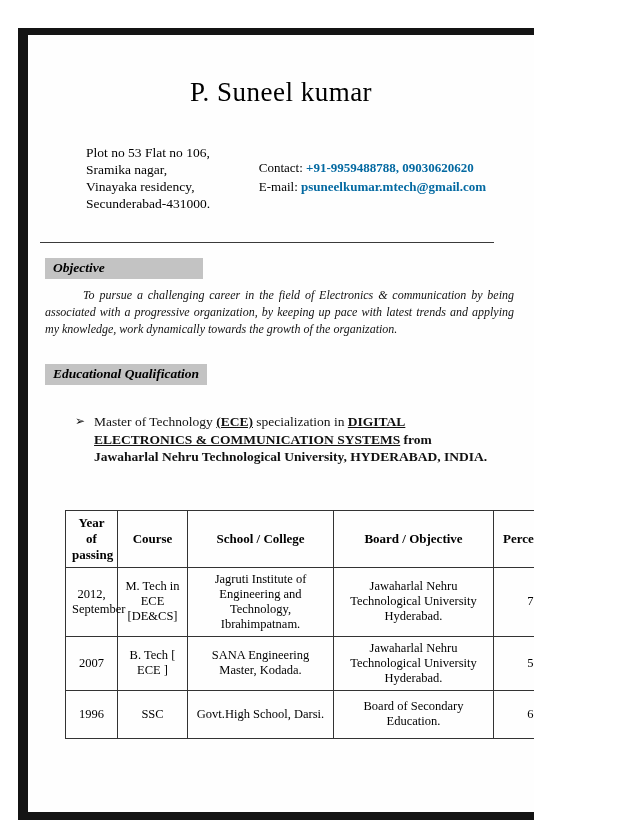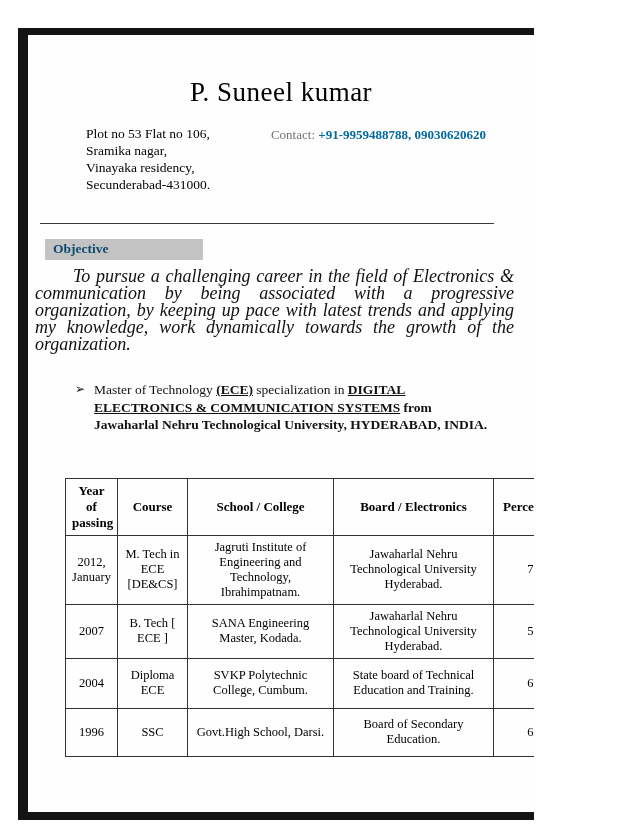--- a/index.html
+++ b/index.html
@@ -5,38 +5,38 @@
   html,body{margin:0;padding:0;background:#ffffff;}
   body{font-family:"Liberation Serif","DejaVu Serif",serif;color:#111;}
   .page{position:relative;width:534px;height:826px;background:#ffffff;overflow:hidden;}
   .frame{position:absolute;left:18px;top:28px;right:0;bottom:6px;
          border-left:10px solid #141414;border-top:7px solid #141414;border-bottom:8px solid #141414;
          background:#fefefe;box-sizing:border-box;}
   .content{position:relative;width:100%;height:100%;}
 
   .doc-title{margin-top:42px;text-align:center;font-size:27px;letter-spacing:.5px;color:#000;}
 
-  .addr-row{display:flex;justify-content:space-between;align-items:flex-start;
-            margin:17px 48px 0 58px;}
+  .addr-row{display:flex;justify-content:space-between;align-items:center;
+            margin:36px 48px 0 58px;}
   .address{font-size:13.5px;line-height:17px;color:#000;}
   .contact{font-size:13px;line-height:19px;text-align:left;margin-bottom:2px;}
-  .contact .lbl{color:#737373;font-family:Liberation Serif, serif;}
+  .contact .lbl{color:#000000;font-family:Liberation Serif, serif;}
   .contact .val{color:#0369a1;font-weight:bold;}
 
   .rule{border:0;border-top:1.5px solid #3a3a3a;margin:30px 40px 0 12px;}
 
-  .sec-head{display:inline-block;background:#c3c3c3;color:#0c4a6e;font-weight:bold;
-            font-size:13.5px;padding:2px 8px 3px 8px;min-width:148px;box-sizing:border-box;}
+  .sec-head{display:inline-block;background:#c3c3c3;color:#000000;font-weight:bold;
+            font-size:13.5px;padding:2px 8px 3px 8px;min-width:148px;box-sizing:border-box;font-style:italic;}
   .sec-head.obj{min-width:158px;}
   .head-wrap{margin-left:17px;}
   .mt16{margin-top:15px;}
   .mt28{margin-top:26px;}
   .mt30{margin-top:30px;}
 
-  .objective-body{margin:8px 20px 0 7px;font-size:18px;font-style:italic;
+  .objective-body{margin:8px 20px 0 17px;font-size:12px;font-style:italic;
                   text-align:justify;line-height:17px;text-indent:38px;}
 
   .bullet{display:flex;margin:28px 40px 0 47px;font-size:13.5px;line-height:17.5px;}
   .bullet .marker{flex:0 0 auto;margin-right:9px;font-size:12px;line-height:17.5px;}
   .bullet .btext{width:458px;}
   .bu{font-weight:bold;text-decoration:underline;}
   .b{font-weight:bold;}
 
   table.acad{border-collapse:collapse;margin:44px 0 0 37px;table-layout:fixed;width:508px;
              font-size:12.5px;}
@@ -56,75 +56,72 @@
 
       <div class="addr-row">
         <div class="address">
           <div>Plot no 53 Flat no 106,</div>
           <div>Sramika nagar,</div>
           <div>Vinayaka residency,</div>
           <div>Secunderabad-431000.</div>
         </div>
         <div class="contact">
           <div><span class="lbl">Contact: </span><span class="val">+91-9959488788, 09030620620</span></div>
+          <div><span class="lbl">E-mail: </span><span class="val">psuneelkumar.mtech@gmail.com</span></div>
         </div>
       </div>
 
       <hr class="rule">
 
       <div class="head-wrap mt16">
         <span class="sec-head obj">Objective</span>
       </div>
       <div class="objective-body">To pursue a challenging career in the field of Electronics &amp; communication by being associated with a progressive organization, by keeping up pace with latest trends and applying my knowledge, work dynamically towards the growth of the organization.</div>
 
+      <div class="head-wrap mt28">
+        <span class="sec-head">Educational Qualification</span>
+      </div>
 
       <div class="bullet">
         <span class="marker">➢</span>
         <span class="btext"><span>Master of Technology </span><span class="bu">(ECE)</span><span> specialization in </span><span class="bu">DIGITAL ELECTRONICS &amp; COMMUNICATION SYSTEMS</span><span class="b"> from Jawaharlal Nehru Technological University, HYDERABAD, INDIA.</span></span>
       </div>
 
 
       <table class="acad">
         <colgroup>
           <col style="width:52px">
             <col style="width:70px">
             <col style="width:146px">
             <col style="width:160px">
             <col style="width:80px">
         </colgroup>
         <thead>
           <tr>
             <th>Year of passing</th>
             <th>Course</th>
             <th>School / College</th>
-            <th>Board / Electronics</th>
+            <th>Board / Objective</th>
             <th>Percentage</th>
           </tr>
         </thead>
         <tbody>
           <tr class="r1">
-            <td>2012, January</td>
+            <td>2012, September</td>
             <td>M. Tech in ECE [DE&amp;CS]</td>
             <td>Jagruti Institute of Engineering and Technology, Ibrahimpatnam.</td>
             <td>Jawaharlal Nehru Technological University Hyderabad.</td>
             <td>76</td>
           </tr>
           <tr class="r2">
             <td>2007</td>
             <td>B. Tech [ ECE ]</td>
             <td>SANA  Engineering Master, Kodada.</td>
             <td>Jawaharlal Nehru Technological University Hyderabad.</td>
             <td>57</td>
-          </tr>
-          <tr class="r3">
-            <td>2004</td>
-            <td>Diploma ECE</td>
-            <td>SVKP Polytechnic College, Cumbum.</td>
-            <td>State board of Technical Education and Training.</td>
-            <td>61</td>
           </tr>
           <tr class="r4">
             <td>1996</td>
             <td>SSC</td>
             <td>Govt.High School, Darsi.</td>
             <td>Board of Secondary Education.</td>
             <td>65</td>
           </tr>
         </tbody>
       </table>

